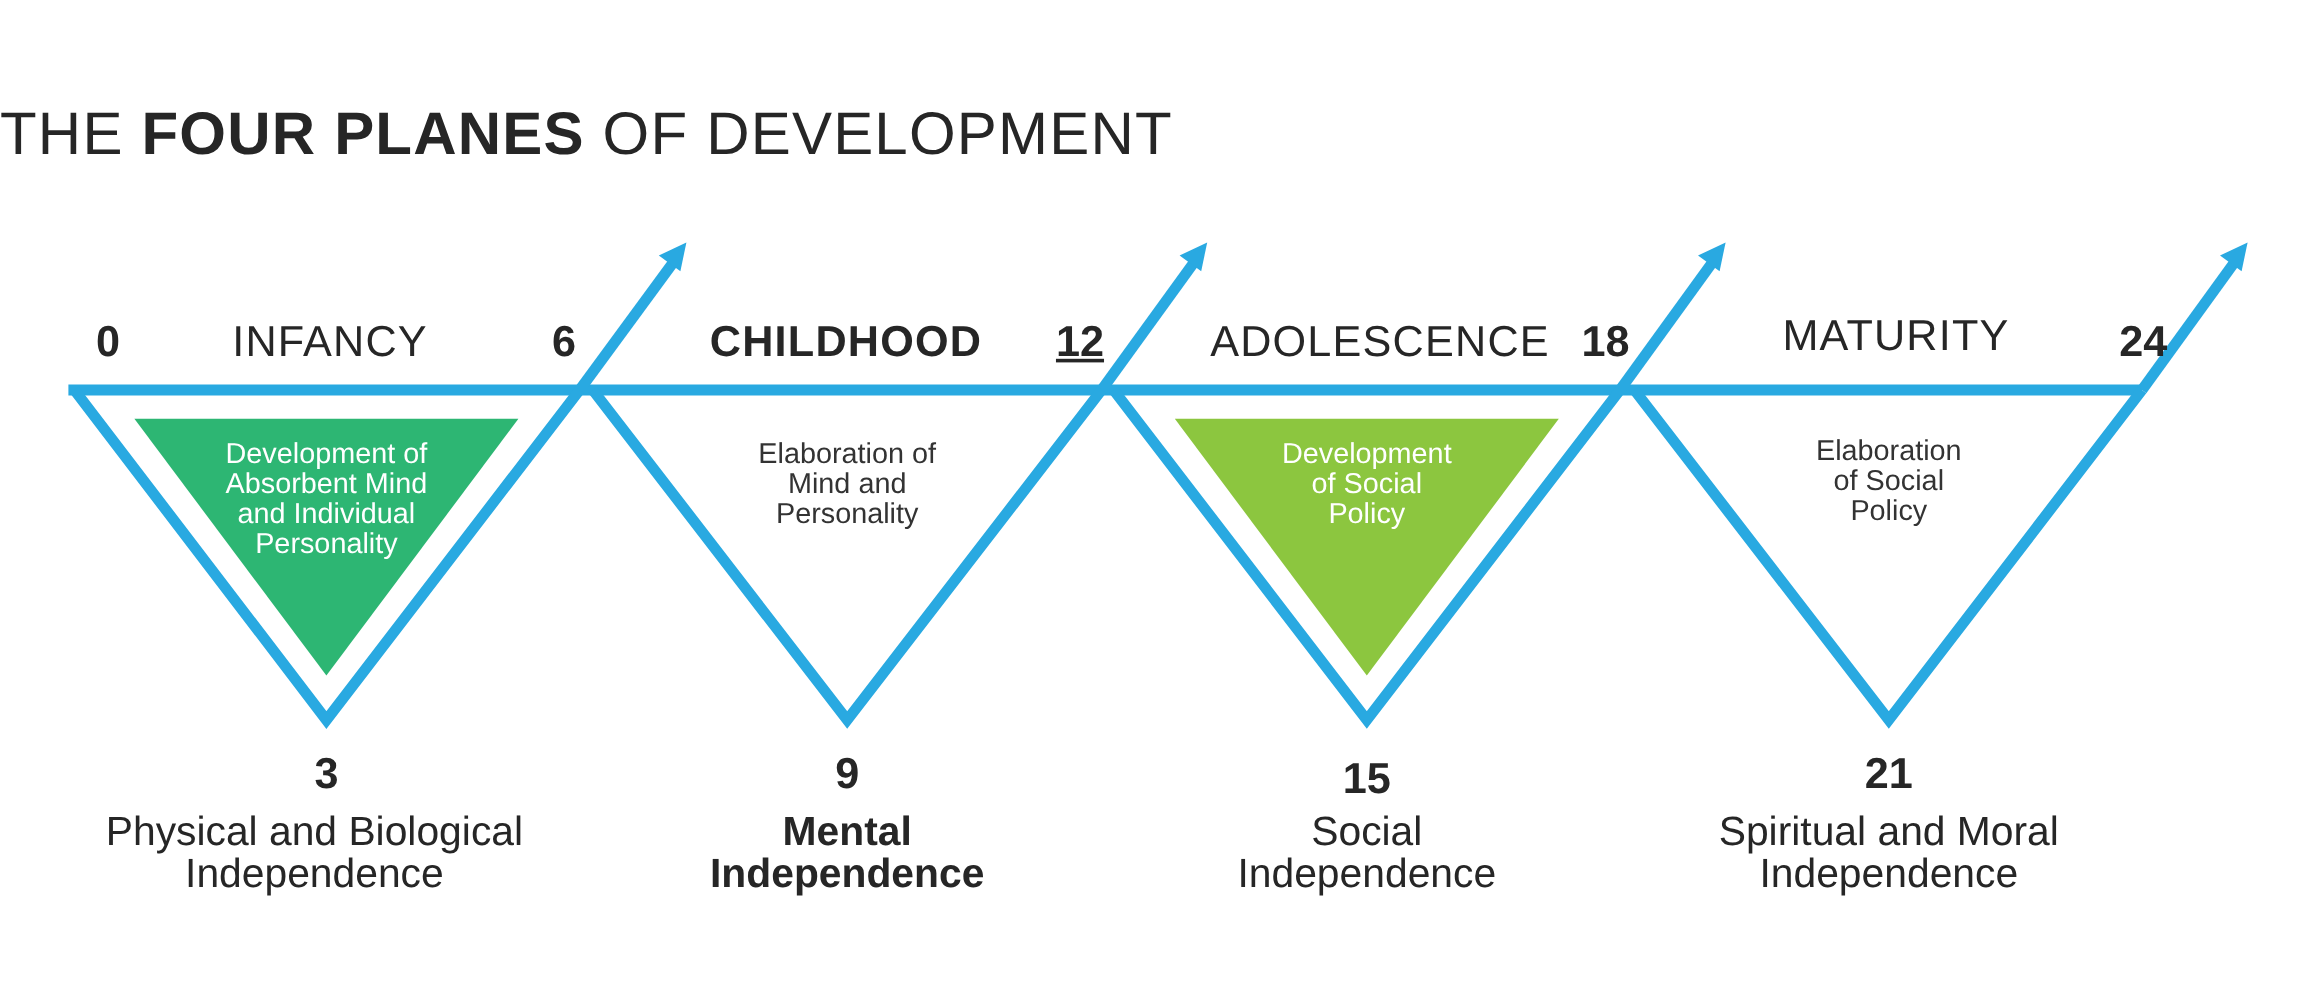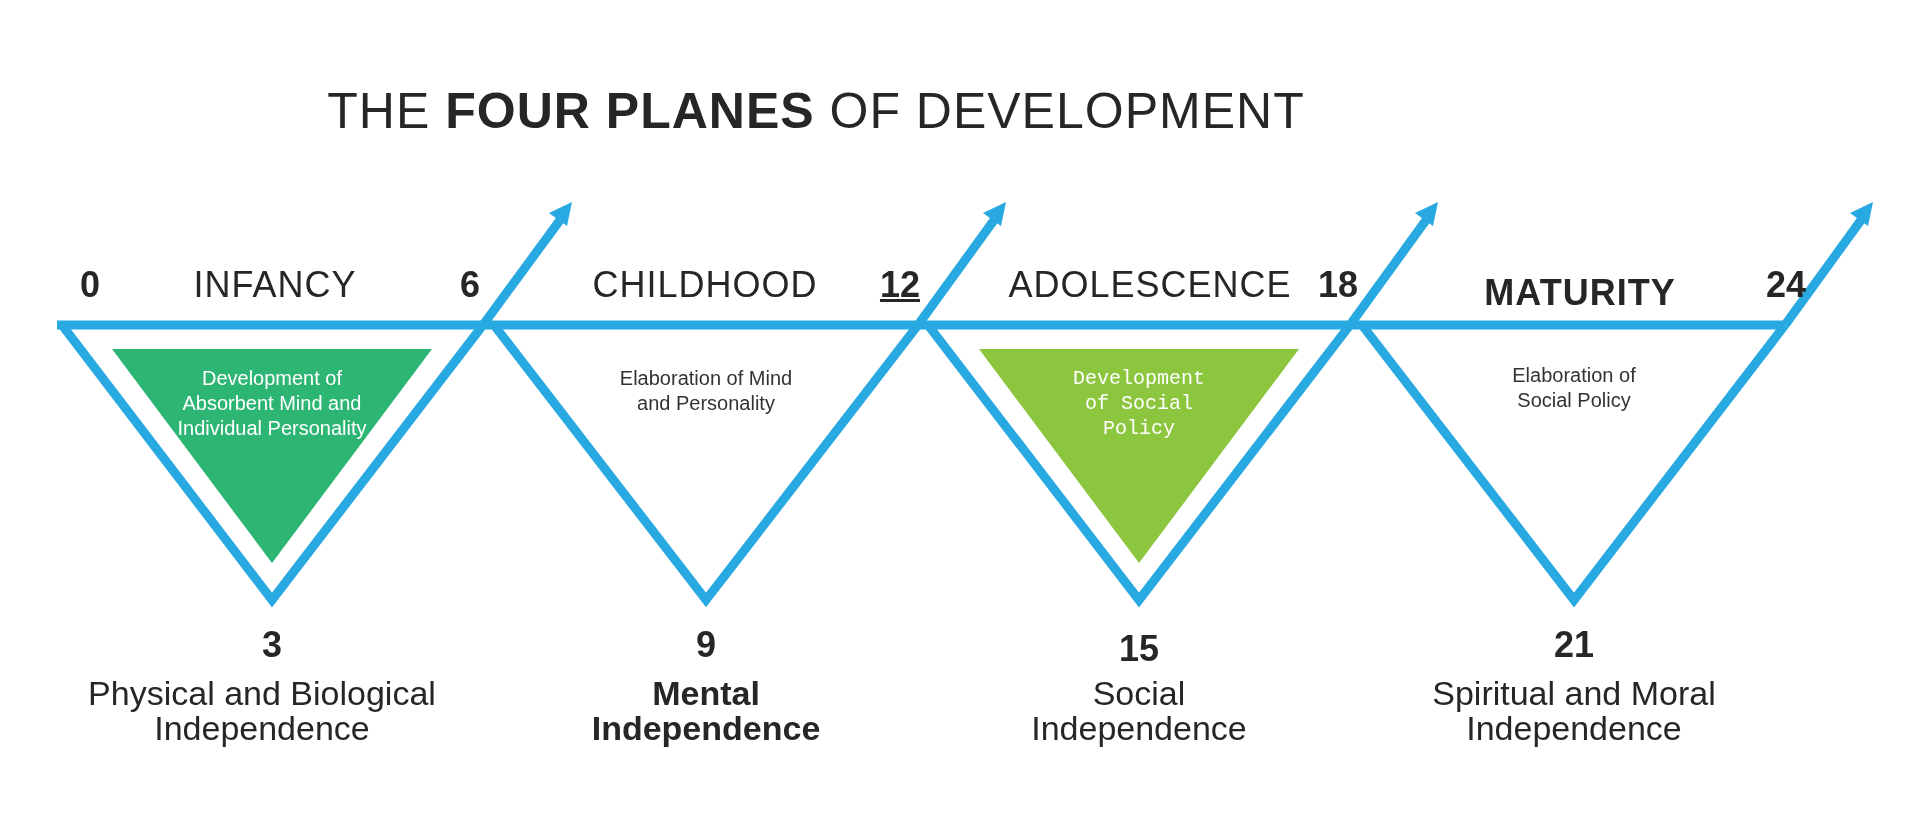--- a/index.html
+++ b/index.html
@@ -1,25 +1,25 @@
 <!DOCTYPE html>
 <html><head>
   <meta charset="utf-8">
   <style>
     html, body { margin: 0; padding: 0; background: #ffffff; }
     body { width: 1920px; height: 827px; position: relative; overflow: hidden;
            font-family: "Liberation Sans", "DejaVu Sans", sans-serif; color: #262626; }
-    .title { position: absolute; top: 82px; left: 0; width: 1632px; text-align: center;
+    .title { position: absolute; top: 82px; left: 0; width: 1632px; text-align: left;
              font-size: 50px; letter-spacing: 1px; font-weight: 400; color: #262626; }
     .title b { font-weight: 700; }
     svg.diagram { position: absolute; left: 0; top: 0; }
     .lbl { position: absolute; text-align: center; white-space: nowrap; }
     .age { font-weight: 700; font-size: 36px; color: #262626; }
     .plane { font-size: 36px; letter-spacing: 1px; color: #262626; }
-    .inner { font-size: 20px; line-height: 25px; white-space: normal; }
+    .inner { font-size: 24px; line-height: 25px; white-space: normal; }
     .inner.light { color: #ffffff; }
     .inner.dark { color: #333333; }
     .indep { font-size: 34px; line-height: 35px; white-space: normal; color: #262626; }
   </style>
 </head>
 <body>
 
 <div class="title"><span>THE </span><b>FOUR PLANES</b><span> OF DEVELOPMENT</span></div>
 
 <svg class="diagram" width="1920" height="827" viewBox="0 0 1920 827" xmlns="http://www.w3.org/2000/svg">
@@ -50,27 +50,27 @@
   </g>
 </svg>
 
 <div class="lbl age" style="left:60px; top:264px; width:60px;">0</div>
 <div class="lbl age" style="left:440px; top:264px; width:60px;">6</div>
 <div class="lbl age" style="left:870px; top:264px; width:60px;text-decoration:underline;">12</div>
 <div class="lbl age" style="left:1308px; top:264px; width:60px;">18</div>
 <div class="lbl age" style="left:1736px; top:264px; width:70px;text-align:right;">24</div>
 
 <div class="lbl plane" style="left:150px; top:264px; width:250px;">INFANCY</div>
-<div class="lbl plane" style="left:560px; top:264px; width:290px;">CHILDHOOD</div>
+<div class="lbl plane" style="left:560px; top:264px; width:290px;font-weight:bold;">CHILDHOOD</div>
 <div class="lbl plane" style="left:990px; top:264px; width:320px;">ADOLESCENCE</div>
-<div class="lbl plane" style="left:1440px; top:272px; width:280px;font-weight:bold;">MATURITY</div>
+<div class="lbl plane" style="left:1440px; top:259px; width:280px;">MATURITY</div>
 
 <div class="lbl inner light" style="left:172px; top:366px; width:200px;">Development of Absorbent Mind and Individual Personality</div>
 <div class="lbl inner dark" style="left:606px; top:366px; width:200px;">Elaboration of Mind and Personality</div>
-<div class="lbl inner light" style="left:1064px; top:366px; width:150px;font-family:Liberation Mono, monospace;">Development of Social Policy</div>
+<div class="lbl inner light" style="left:1064px; top:366px; width:150px;">Development of Social Policy</div>
 <div class="lbl inner dark" style="left:1504px; top:363px; width:140px;">Elaboration of Social Policy</div>
 
 <div class="lbl age" style="left:232px; top:624px; width:80px;">3</div>
 <div class="lbl age" style="left:666px; top:624px; width:80px;">9</div>
 <div class="lbl age" style="left:1099px; top:600px; width:80px;margin-top:28px;">15</div>
 <div class="lbl age" style="left:1534px; top:624px; width:80px;">21</div>
 
 <div class="lbl indep" style="left:82px; top:676px; width:360px;">Physical and Biological Independence</div>
 <div class="lbl indep" style="left:576px; top:676px; width:260px;font-weight:bold;">Mental Independence</div>
 <div class="lbl indep" style="left:1009px; top:676px; width:260px;">Social Independence</div>

